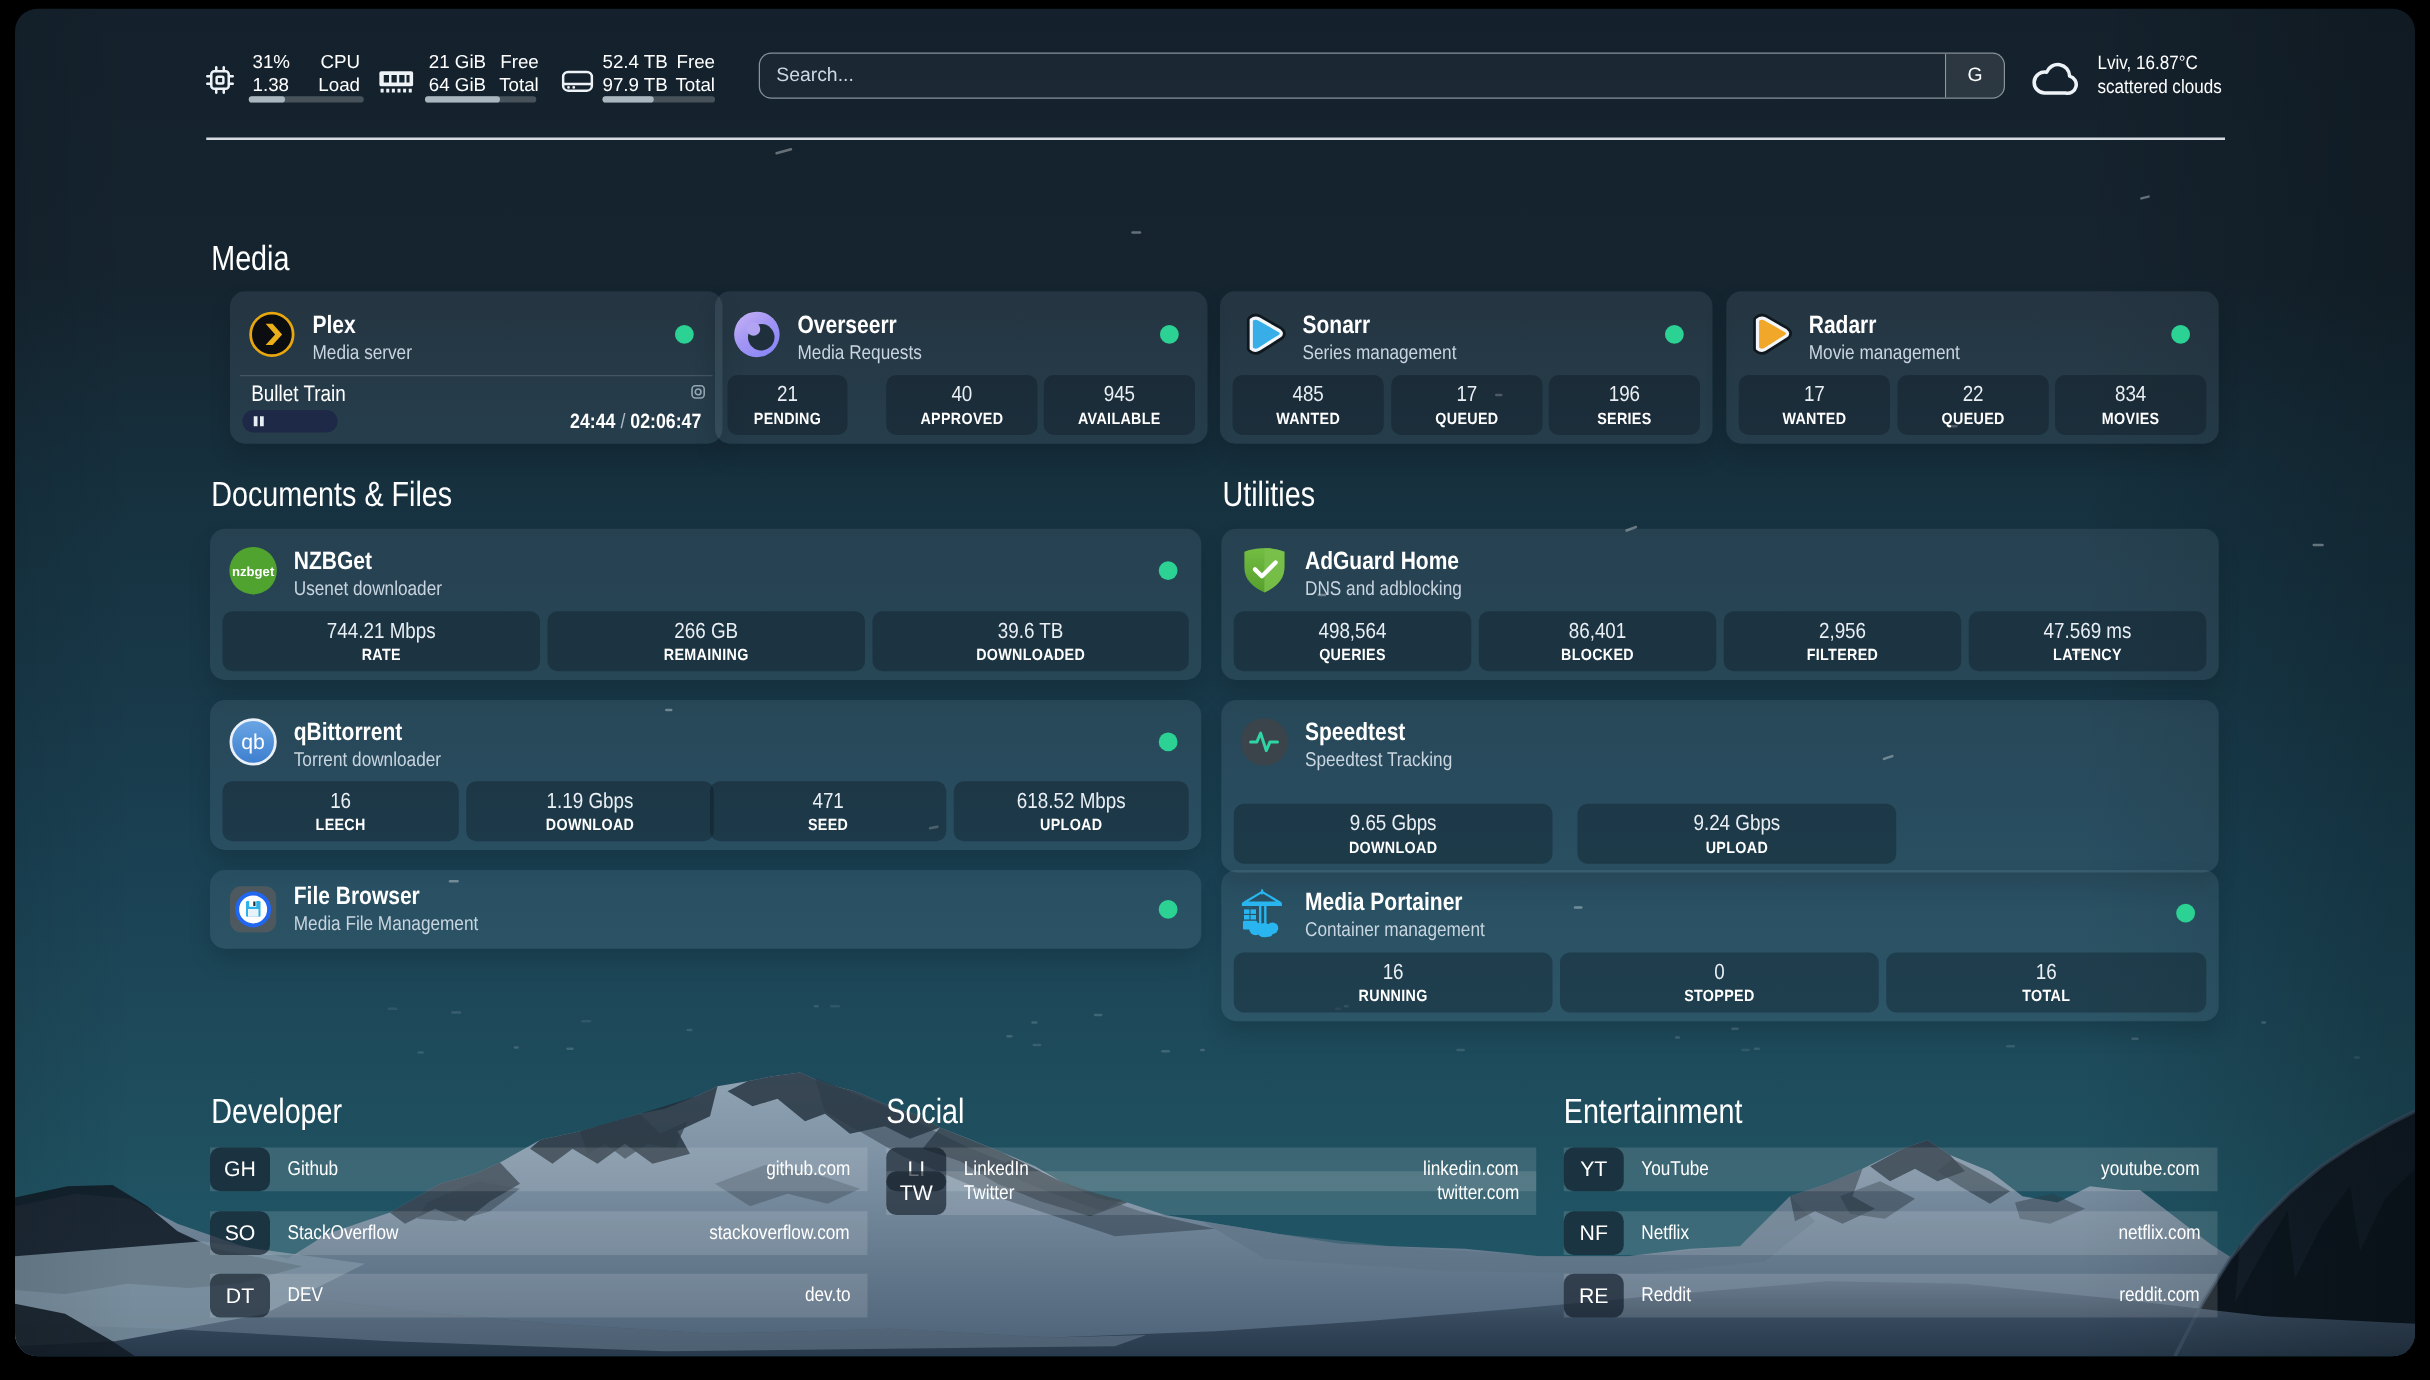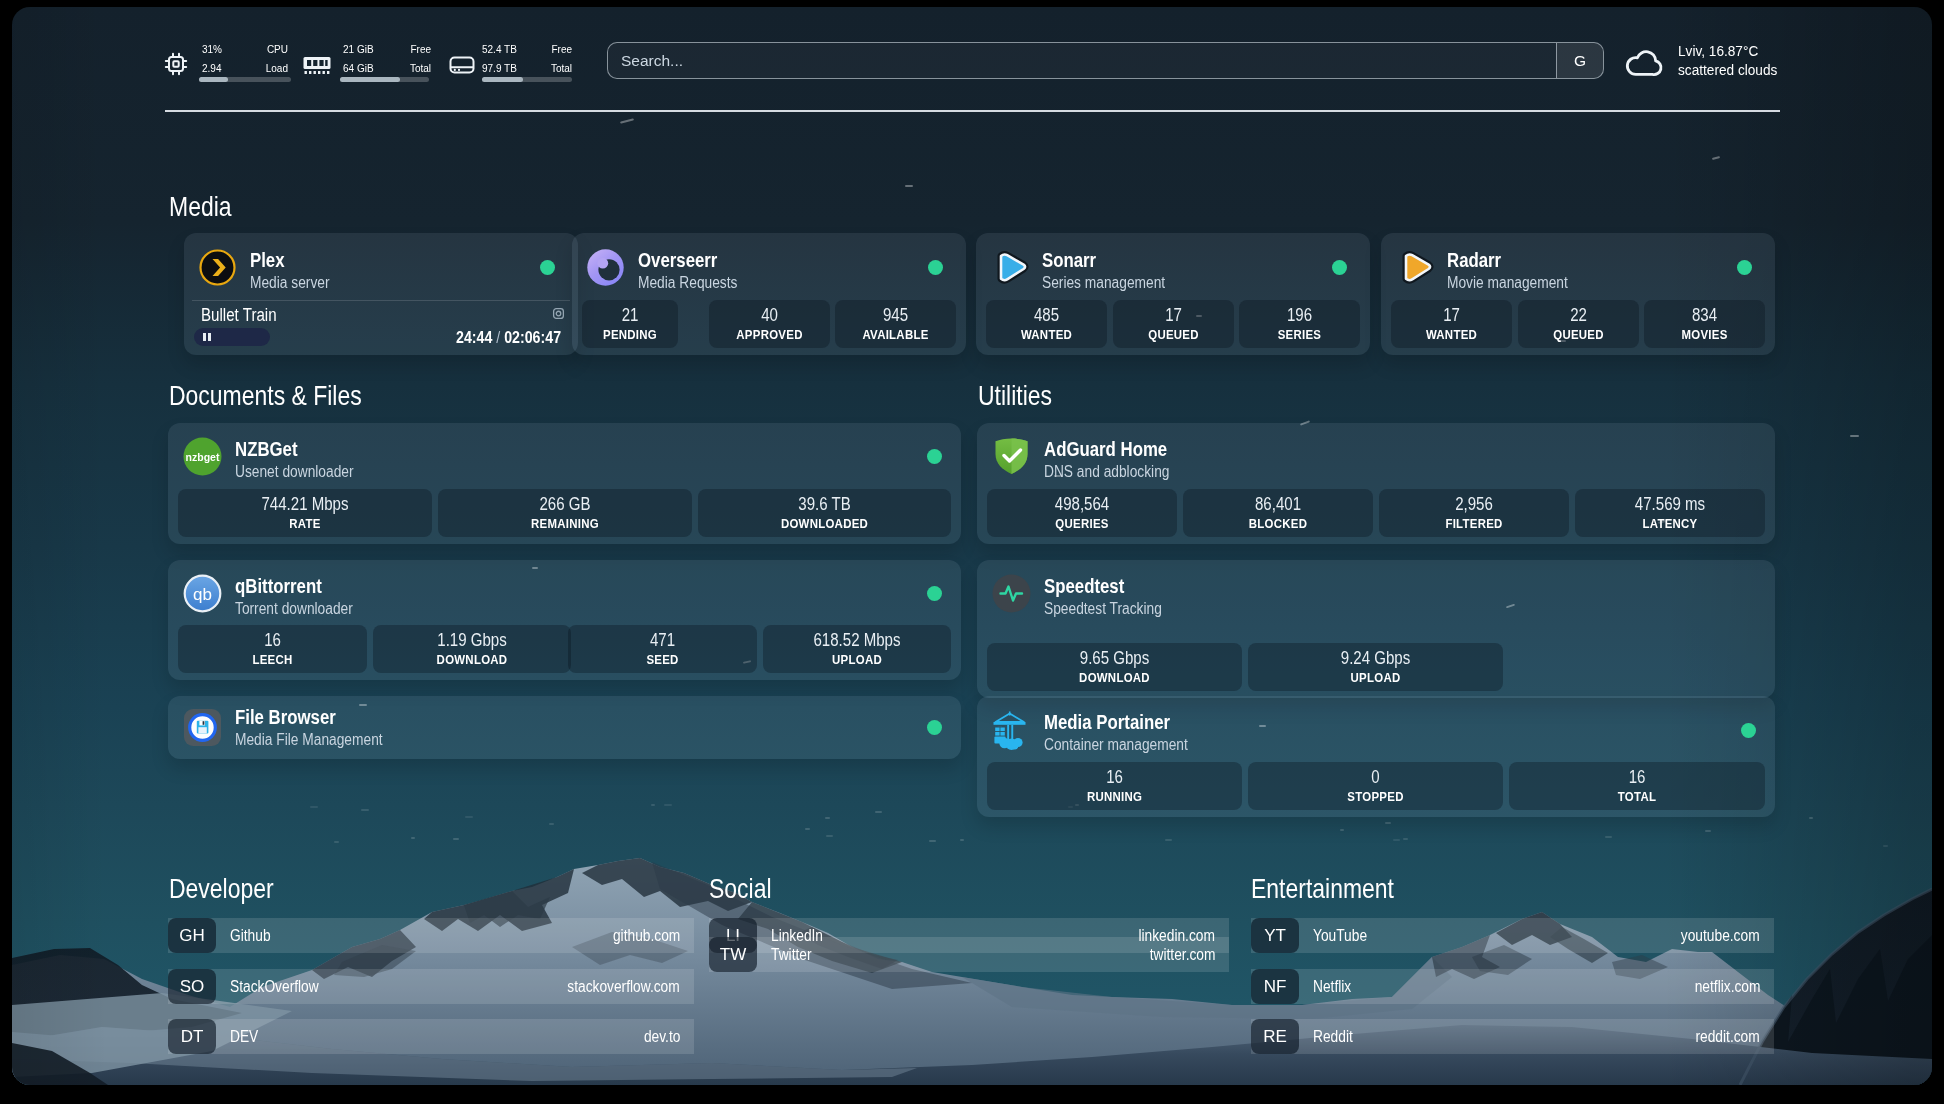--- a/index.html
+++ b/index.html
@@ -7,21 +7,21 @@
 .abs{position:absolute}
 .vig{position:absolute;inset:0;background:linear-gradient(90deg,rgba(0,0,0,.08) 0,rgba(0,0,0,0) 5%,rgba(0,0,0,0) 86%,rgba(0,0,0,.22) 99%)}
 .card{position:absolute;background:rgba(205,228,252,0.085);border-radius:12px;box-shadow:0 10px 18px rgba(0,0,0,0.14)}
 .ttl{position:absolute;font-size:20px;line-height:24px;font-weight:700;letter-spacing:0;transform:scaleX(.84);transform-origin:0 50%;white-space:nowrap}
 .sub{position:absolute;font-size:16px;line-height:20px;color:#c9d5e0;transform:scaleX(.86);transform-origin:0 50%;white-space:nowrap}
 .dot{position:absolute;width:15px;height:15px;border-radius:50%;background:#2bd294}
 .stat{position:absolute;bottom:7px;height:48px;background:rgba(6,15,24,0.32);border-radius:8px;text-align:center}
 .sn{font-size:17.5px;line-height:21px;margin-top:5px;color:#e9eff4;transform:scaleX(.86)}
 .sl{font-size:13px;line-height:17px;font-weight:700;letter-spacing:.3px;transform:scaleX(.88)}
 .h2{position:absolute;font-size:28px;line-height:34px;letter-spacing:0;transform:scaleX(.82);transform-origin:0 50%;white-space:nowrap}
-.hw{position:absolute;font-size:10px;line-height:19px;white-space:nowrap}
+.hw{position:absolute;font-size:15px;line-height:19px;white-space:nowrap}
 .hrow{display:flex;justify-content:space-between}
 .bar{position:absolute;height:4.5px;border-radius:2.5px;background:rgba(255,255,255,0.22)}
 .fill{height:100%;border-radius:2.5px;background:#a9b6bf}
 .lrow{position:absolute;height:35px;background:rgba(255,255,255,0.13);border-radius:0}
 .ab{position:absolute;left:0;top:0;width:48px;height:35px;background:rgba(8,20,33,0.62);border-radius:8px;text-align:center;font-size:17px;line-height:35px}
 .lname{position:absolute;left:62px;top:0;font-size:16px;line-height:35px;transform:scaleX(.86);transform-origin:0 50%;white-space:nowrap}
 .ldom{position:absolute;right:14px;top:0;font-size:16px;line-height:35px;transform:scaleX(.86);transform-origin:100% 50%;white-space:nowrap}
 .spk{position:absolute;background:rgba(255,255,255,0.35);border-radius:1px}
 </style></head><body>
 <div class="screen">
@@ -118,21 +118,21 @@
 <rect x="5" y="5" width="14" height="14" rx="2.5"></rect>
       <rect x="9.3" y="9.3" width="5.4" height="5.4" rx="1"></rect>
 <path d="M9 1.8v3M15 1.8v3M9 19.2v3M15 19.2v3M1.8 9h3M1.8 15h3M19.2 9h3M19.2 15h3"></path>
     </svg>
 <div class="hw" style="left:190px;top:33px;width:86px">
       <div class="hrow">
         <span>31%</span>
         <span>CPU</span>
       </div>
       <div class="hrow">
-        <span>2.94</span>
+        <span>1.38</span>
         <span>Load</span>
       </div>
     </div>
 <div class="bar" style="left:187px;top:70px;width:92px">
       <div class="fill" style="width:31%"></div>
     </div>
 <svg class="abs" style="left:291px;top:47px" width="28" height="22" viewBox="0 0 28 22">
 <rect x="0.5" y="3" width="27" height="12" rx="1.5" fill="#eef3f7"></rect>
 <rect x="4" y="6" width="4.2" height="6" fill="#15242f"></rect>
       <rect x="10.2" y="6" width="4.2" height="6" fill="#15242f"></rect>
@@ -364,21 +364,21 @@
 <svg class="abs" style="left:15px;top:14px" width="39" height="39" viewBox="0 0 39 39">
 <circle cx="19.5" cy="19.5" r="19" fill="#3c444b"></circle>
 <path d="M8.5 19.5h5l3-7 4.5 14 3-7h6" fill="none" stroke="#2ed6a3" stroke-width="2.4" stroke-linecap="round" stroke-linejoin="round"></path>
       </svg>
 <div class="ttl" style="left:67px;top:14px">Speedtest</div>
 <div class="sub" style="left:67px;top:39px">Speedtest Tracking</div>
 <div class="stat" style="left:10px;width:255px">
         <div class="sn">9.65 Gbps</div>
         <div class="sl">DOWNLOAD</div>
       </div>
-<div class="stat" style="left:271px;width:255px">
+<div class="stat" style="left:285px;width:255px">
         <div class="sn">9.24 Gbps</div>
         <div class="sl">UPLOAD</div>
       </div>
 </div>
 <div class="card" style="left:156px;top:689px;width:793px;height:63px">
 <svg class="abs" style="left:15px;top:12px" width="39" height="39" viewBox="0 0 39 39">
 <rect x="1" y="1" width="37" height="37" rx="9" fill="#4d585f"></rect>
 <circle cx="19.5" cy="19.5" r="12.8" fill="#fdfdfd" stroke="#2166f0" stroke-width="3.2"></circle>
 <rect x="13.8" y="12.8" width="11.6" height="12.6" rx="1" fill="#2cb2e8"></rect>
 <rect x="16.4" y="12.8" width="5.6" height="4.6" fill="#fff"></rect>

